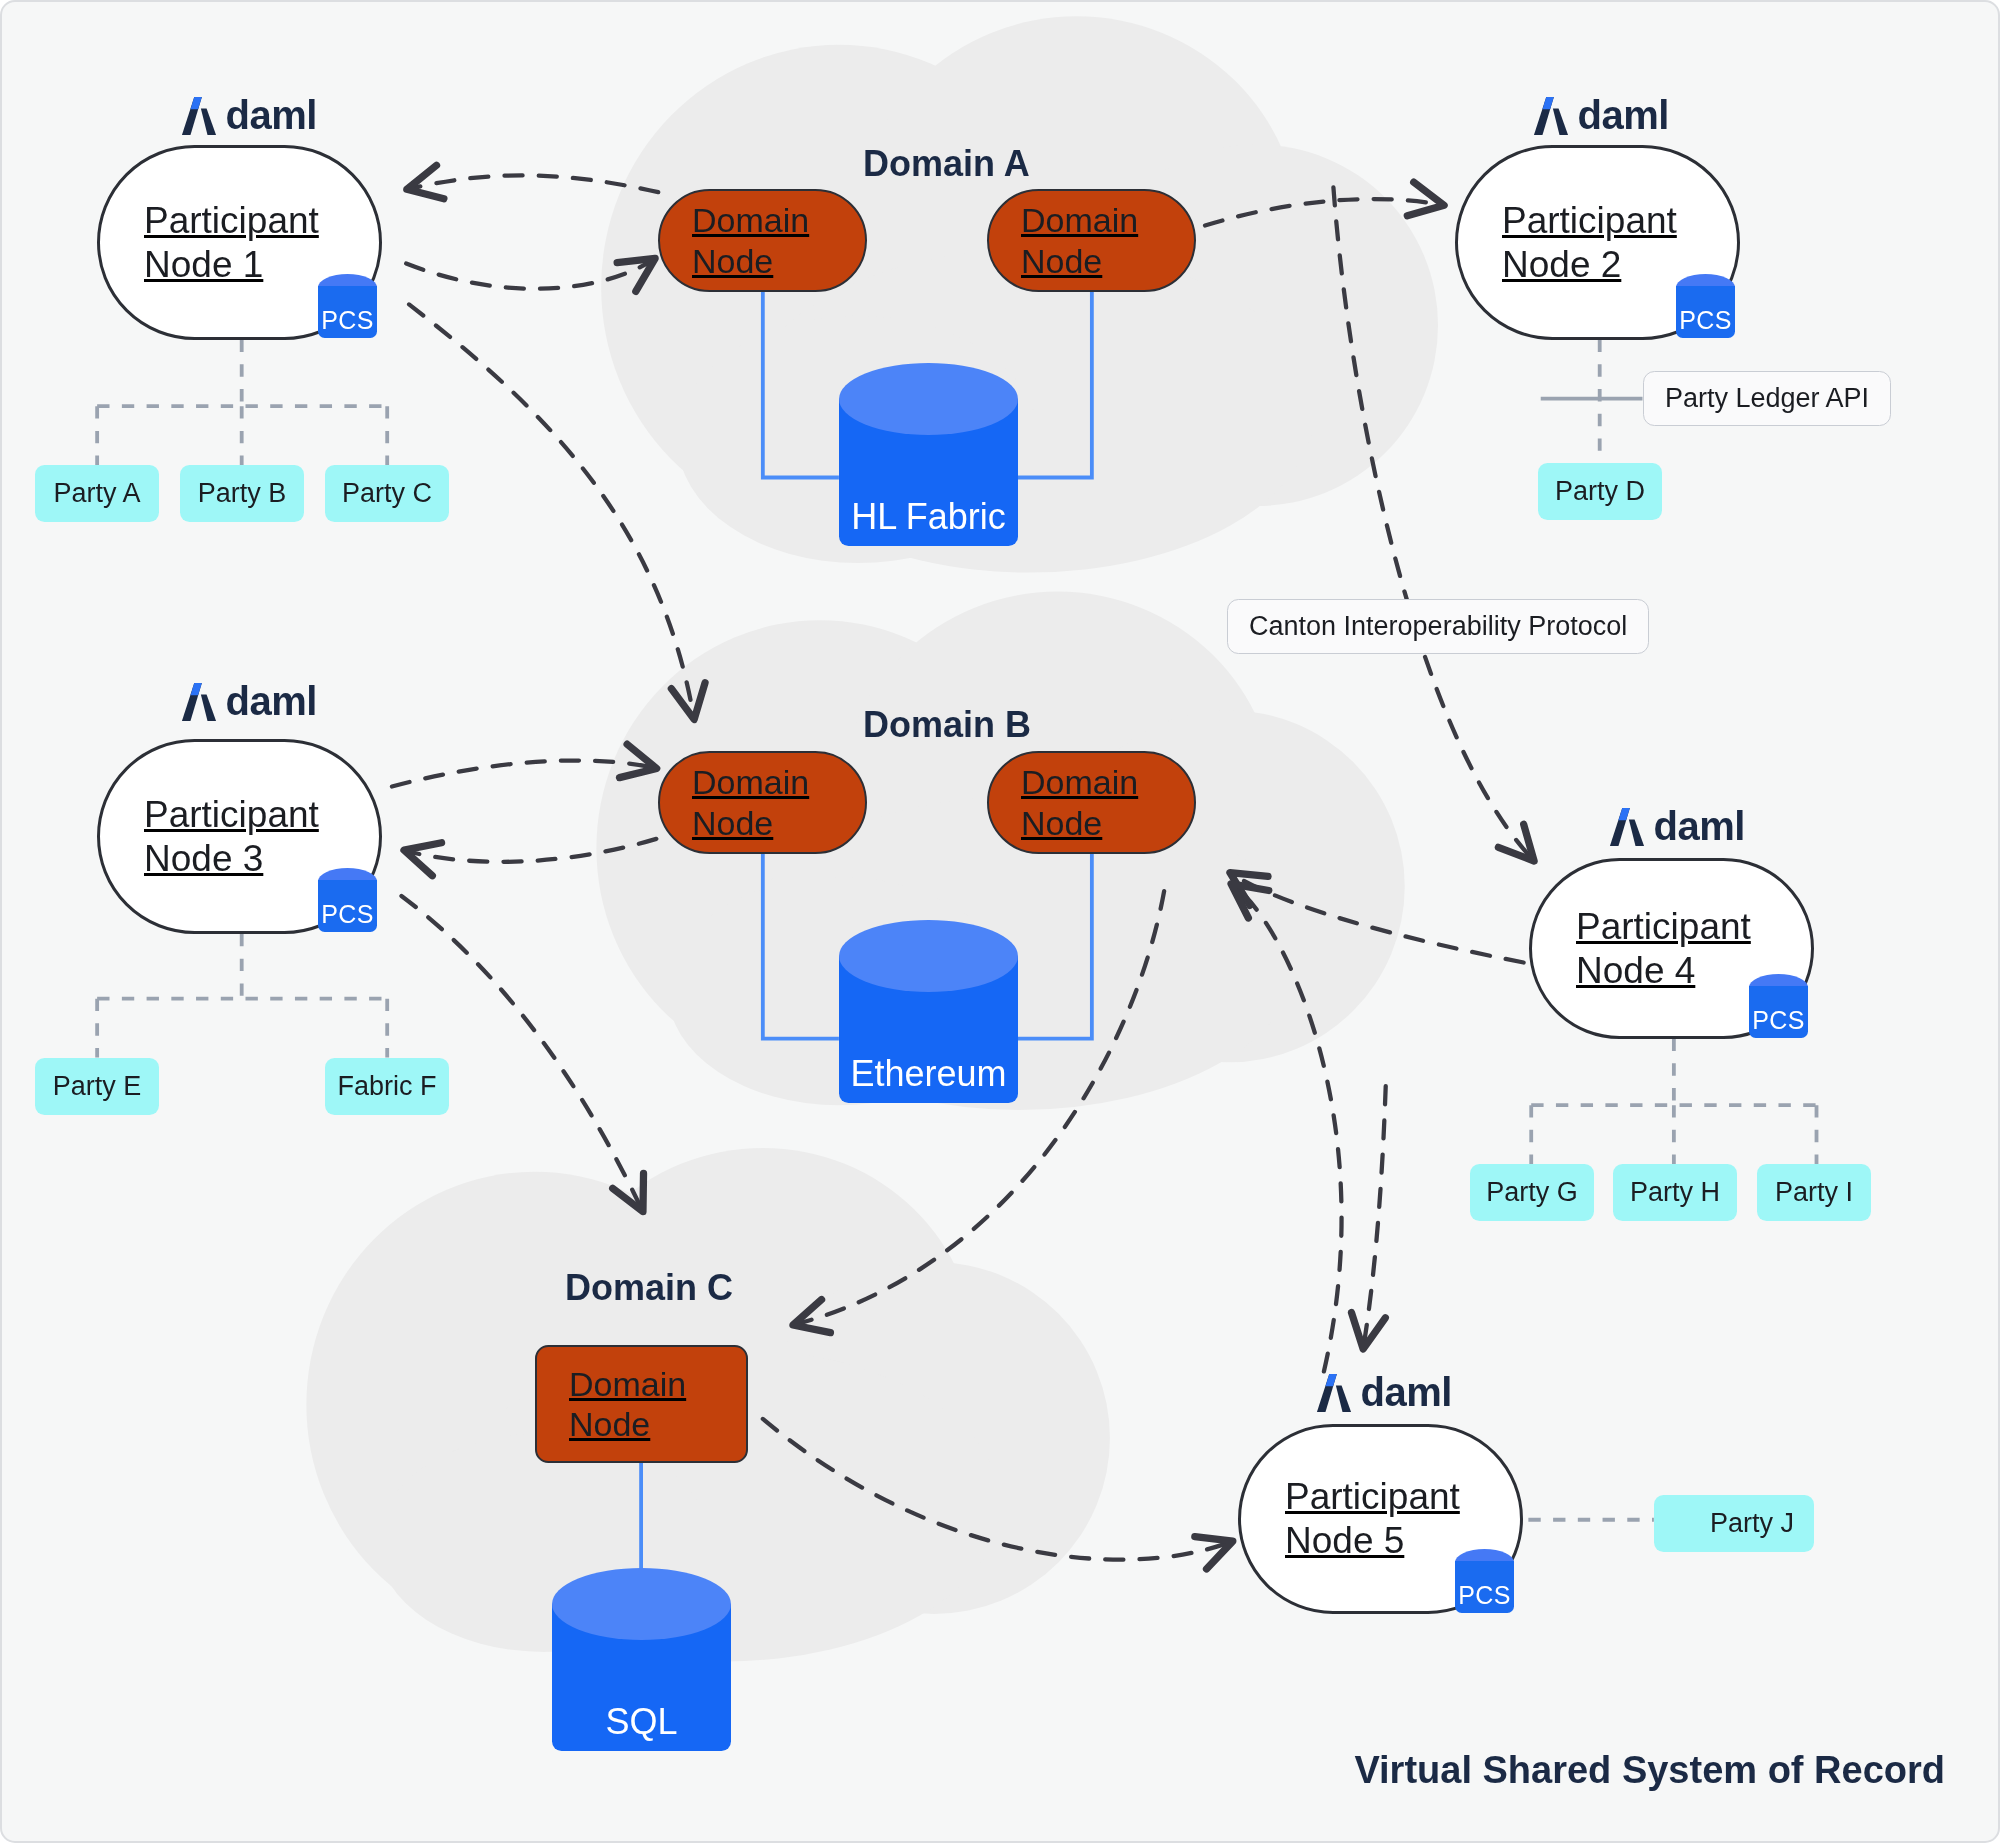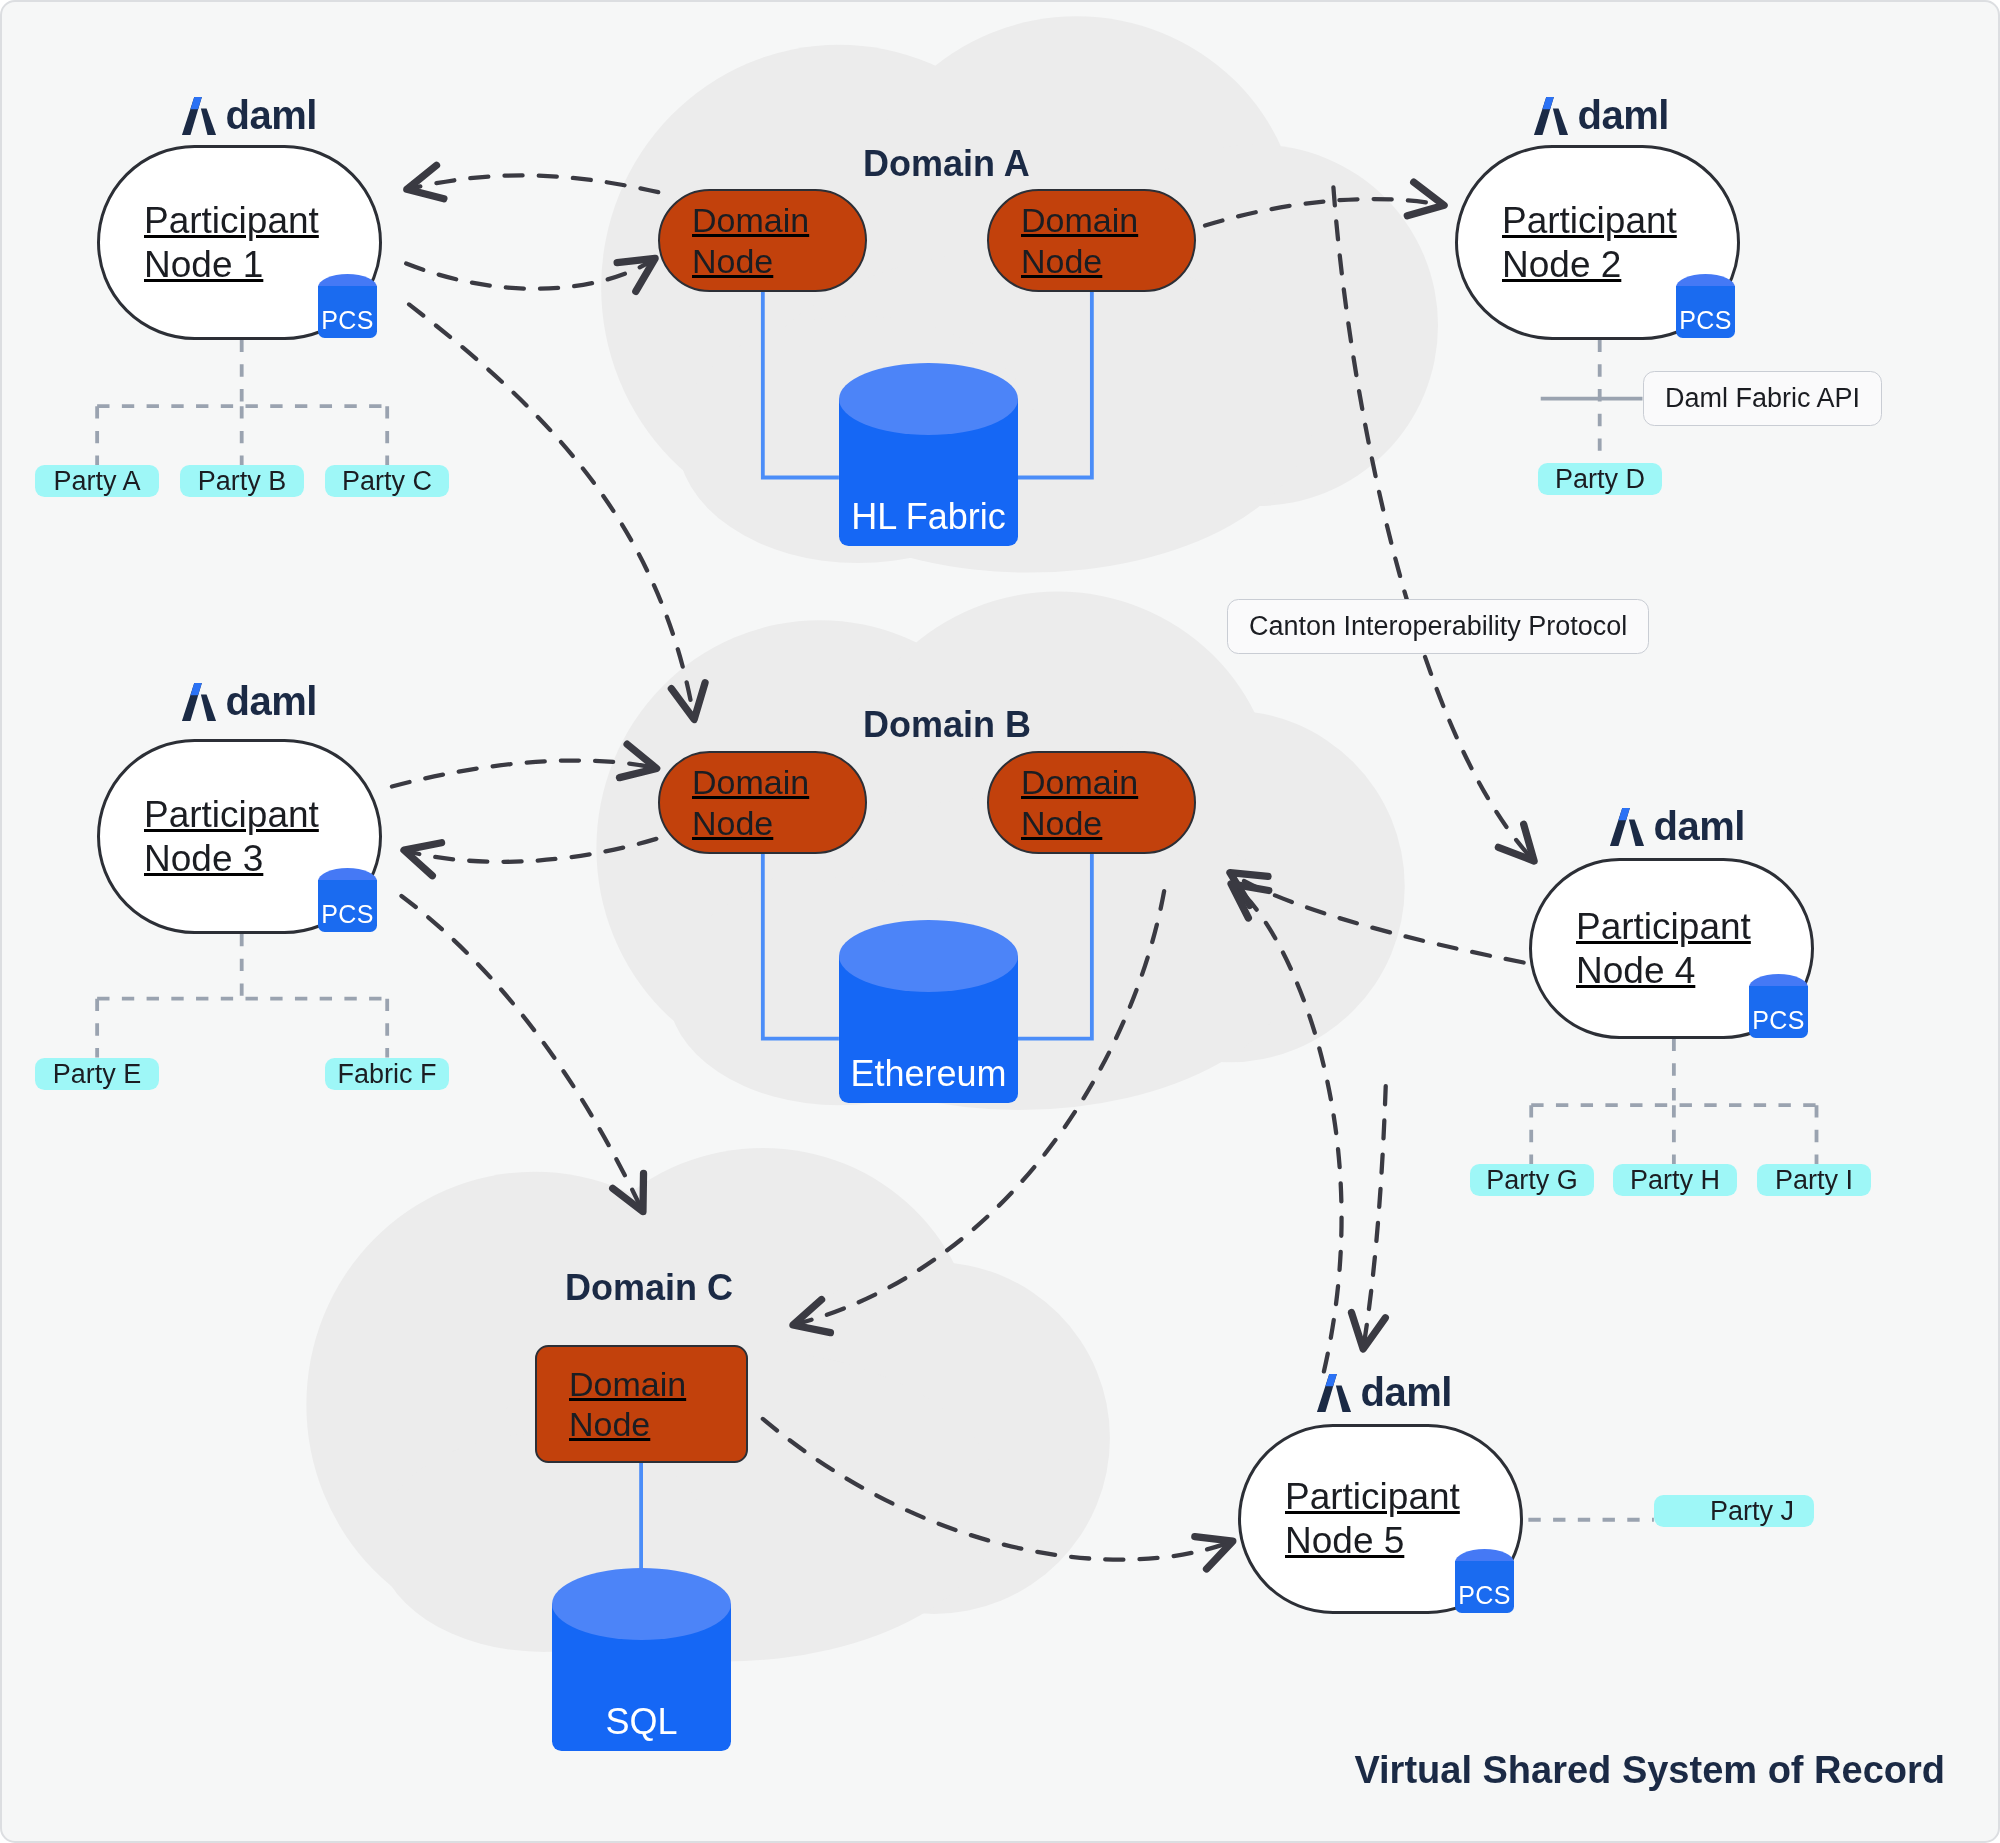--- a/index.html
+++ b/index.html
@@ -66,21 +66,21 @@
   .db .top{position:absolute;left:0;top:0;background:#4C84F8;border-radius:50%;}
   .db .t{position:absolute;left:0;color:#fff;text-align:center;font-size:36px;}
 
   
   .party{
     position:absolute;z-index:5;
     background:#9EF7F7;color:#1B1D22;
     border-radius:9.5px;
     font-size:27px;
     display:flex;align-items:center;justify-content:center;
-    height:32px;
+    height:57px;
   }
 
   
   .plabelbox{
     position:absolute;z-index:6;
     background:#FAFAFB;border:1.9px solid #C9CDD4;border-radius:11.4px;
     font-size:27px;color:#1B1D22;
     display:flex;align-items:center;justify-content:center;
     height:55px;padding:0 21px;box-sizing:border-box;
   }
@@ -282,21 +282,21 @@
   </div>
   <div class="node pnode" style="left:1453px;top:143px;width:285px;height:195px;">
     <div class="plabel">Participant
 Node 2</div>
   </div>
   <div class="pcs" style="left:1674px;top:272px;">
     <div class="top"></div>
     <div class="body"></div>
     <div class="t">PCS</div>
   </div>
-  <div class="plabelbox" style="left:1641px;top:369px;">Daml Fabric API</div>
+  <div class="plabelbox" style="left:1641px;top:369px;">Party Ledger API</div>
   <div class="party" style="left:1536px;top:461px;width:124px;">Party D</div>
 
   <div class="plabelbox" style="left:1225px;top:597px;">Canton Interoperability Protocol</div>
 
   <div class="damlwrap" style="left:179px;top:677px;">
     <svg width="36" height="42" viewBox="0 0 38 44">
       <path d="M14,2 L22,2 L10,42 L1,42 Z" fill="#1B2A45"></path>
       <path d="M14,2 L22,2 L18,15 L10,15 Z" fill="#2B72F5"></path>
       <path d="M21,14 L27,14 L37,42 L28,42 Z" fill="#1B2A45"></path>
     </svg>

